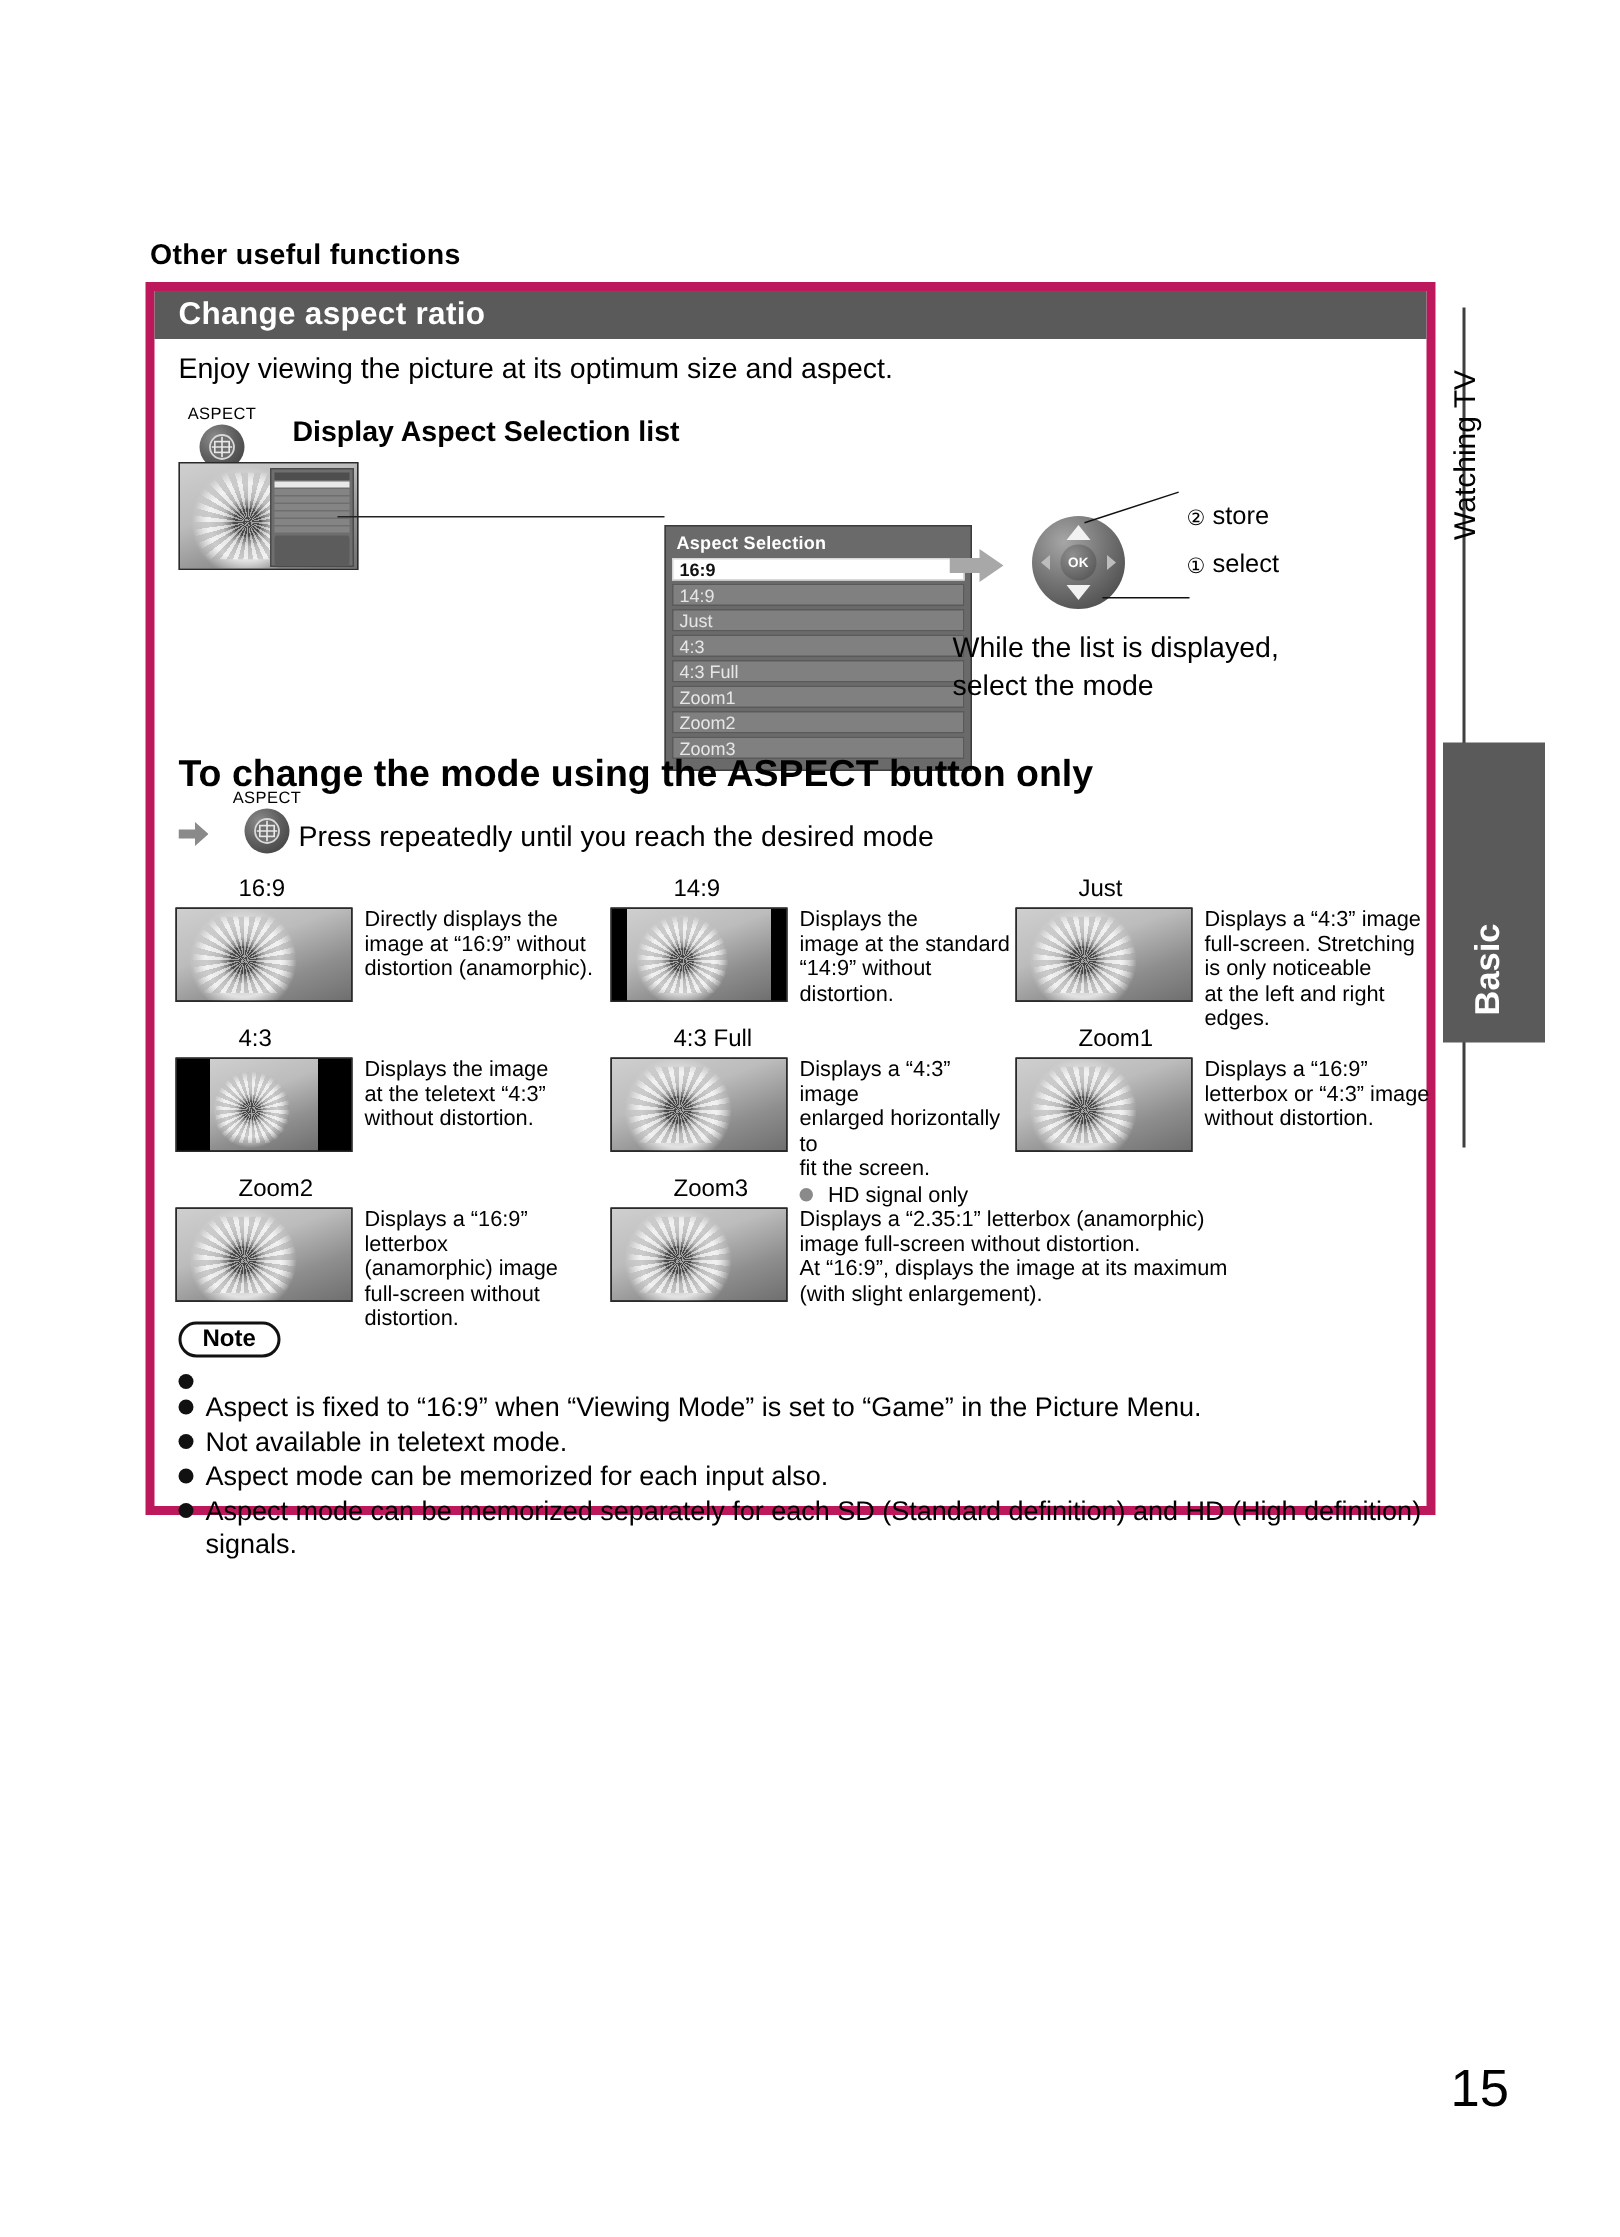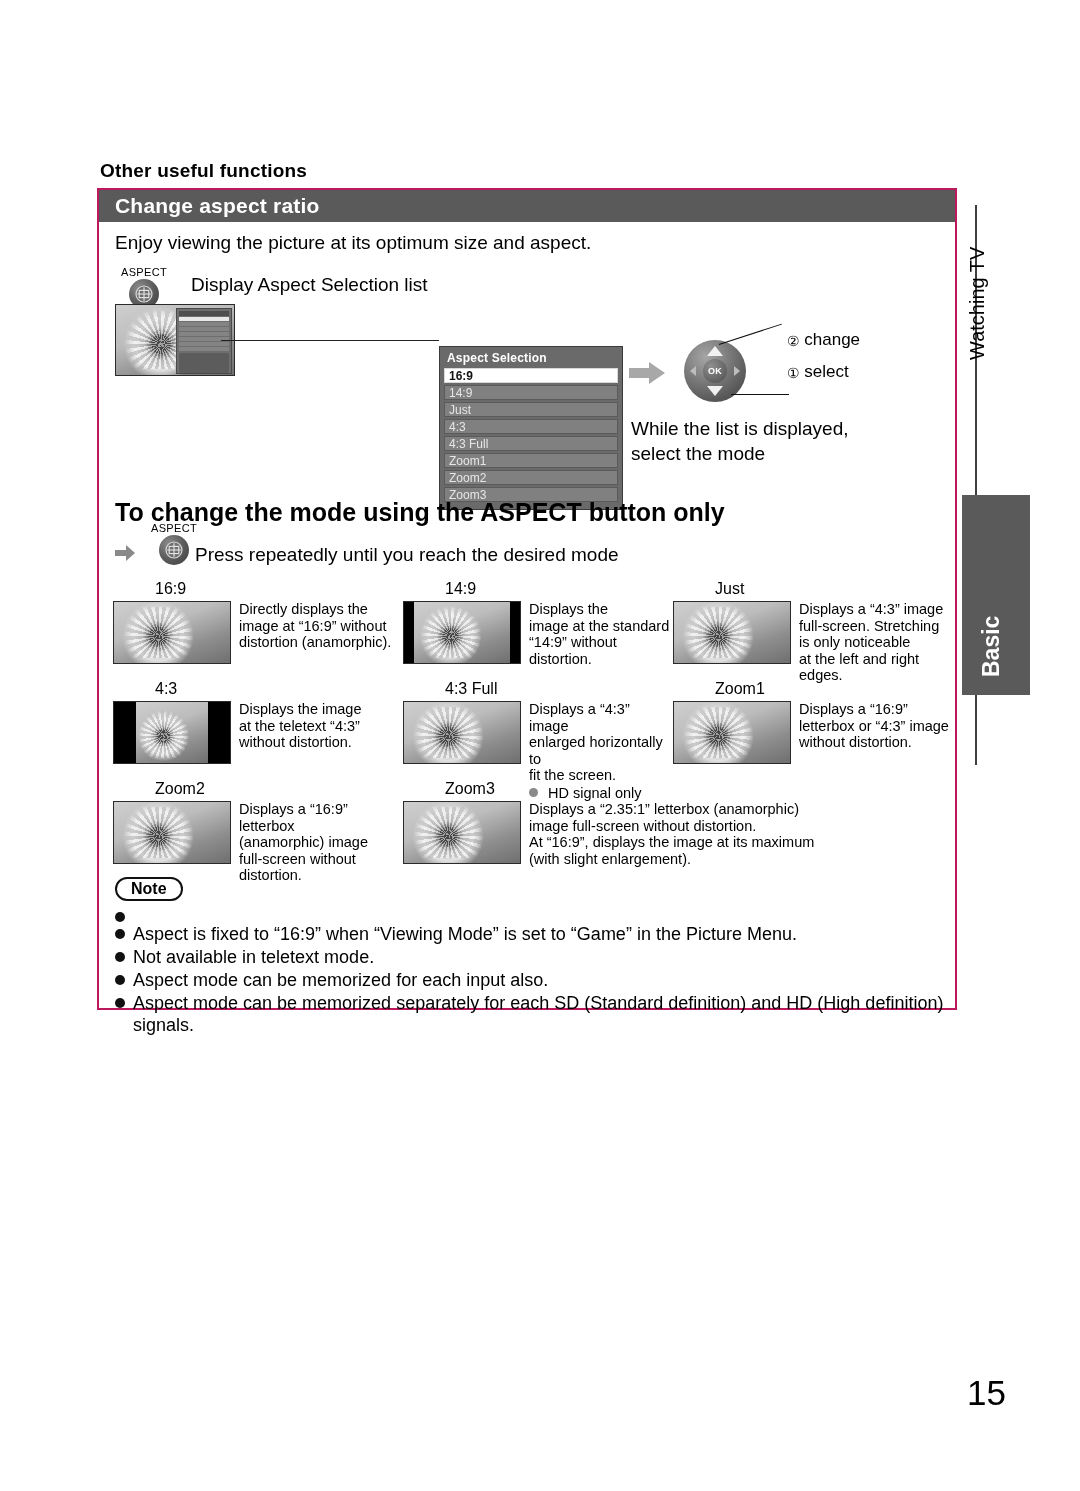--- a/index.html
+++ b/index.html
@@ -32,21 +32,21 @@
     letter-spacing: 0.2px;
   }
 
   
   .content-box {
     position: absolute;
     left: 97px;
     top: 188px;
     width: 860px;
     height: 822px;
-    border: 2px solid #be185d;
+    border: 6px solid #be185d;
     box-sizing: border-box;
     background: #fff;
   }
   .box-header {
     height: 32px;
     background: #5a5a5a;
     color: #ffffff;
     font-size: 21px;
     font-weight: bold;
     display: flex;
@@ -85,21 +85,21 @@
     border-radius: 50%;
     background: radial-gradient(circle at 34% 30%, #8c8c8c 0%, #5e5e5e 48%, #3a3a3a 100%);
     display: inline-block;
     position: relative;
   }
   .btn-circle svg { position: absolute; left: 6px; top: 6px; }
 
   .chip-label {
     position: absolute;
     font-size: 19px;
-    font-weight: normal;
+    font-weight: bold;
   }
 
   
   .tv-shot {
     position: absolute;
     left: 16px;
     top: 82px;
     width: 120px;
     height: 72px;
     border: 1px solid #2a2a2a;
@@ -152,21 +152,21 @@
     position: absolute;
     background: #222;
     height: 1px;
   }
 
   
   .osd {
     position: absolute;
     left: 340px;
     top: 124px;
-    width: 184px;
+    width: 205px;
     background: #6a6a6a;
     border: 1px solid #3b3b3b;
     box-sizing: border-box;
     padding: 3px 4px 5px 4px;
   }
   .osd-title {
     color: #ffffff;
     font-size: 12px;
     font-weight: bold;
     padding: 1px 3px 3px 3px;
@@ -446,21 +446,21 @@
           <span class="tri down"></span>
           <span class="tri left"></span>
           <span class="tri right"></span>
           <span class="ok">OK</span>
         </div>
       </div>
 
       <div class="leader" style="left:620px; top:122px; width:66px; transform:rotate(-18deg); transform-origin:left center;"></div>
       <div class="pad-label" style="left:688px; top:108px;">
         <span class="num-circ">②</span>
-        <span>change</span>
+        <span>store</span>
       </div>
       <div class="leader" style="left:632px; top:172px; width:58px;"></div>
       <div class="pad-label" style="left:688px; top:140px;">
         <span class="num-circ">①</span>
         <span>select</span>
       </div>
 
       <div class="while-text" style="white-space:pre-line;">While the list is displayed,
 select the mode</div>
 

